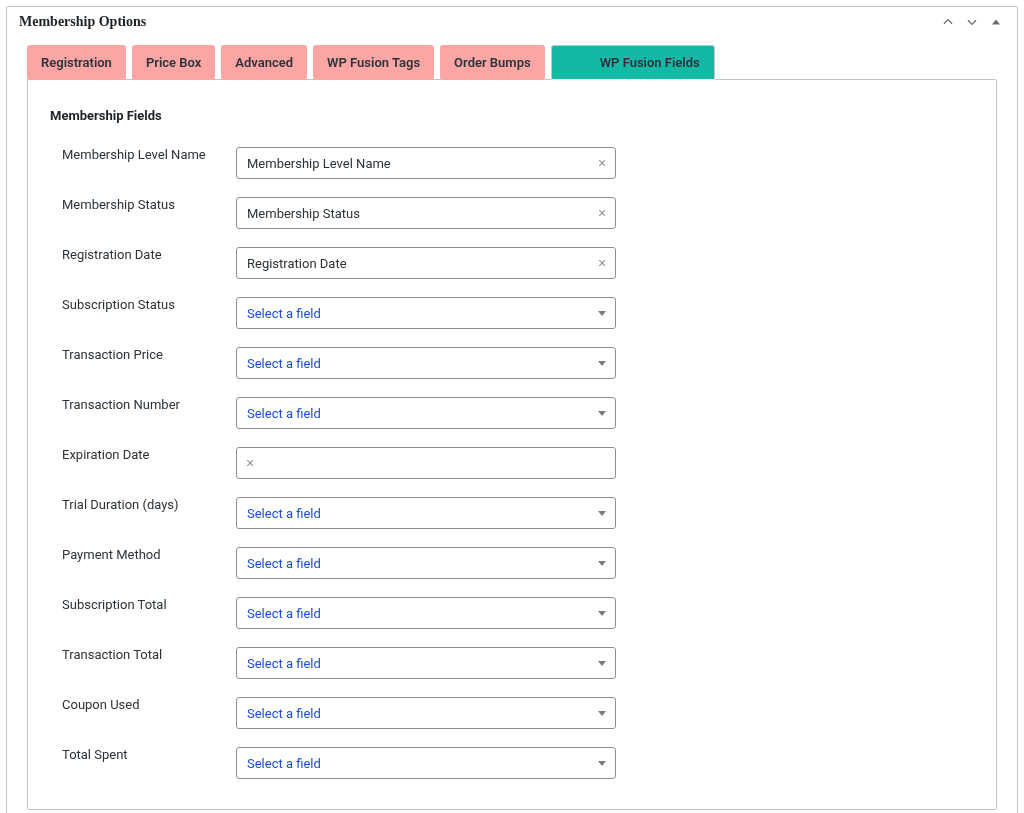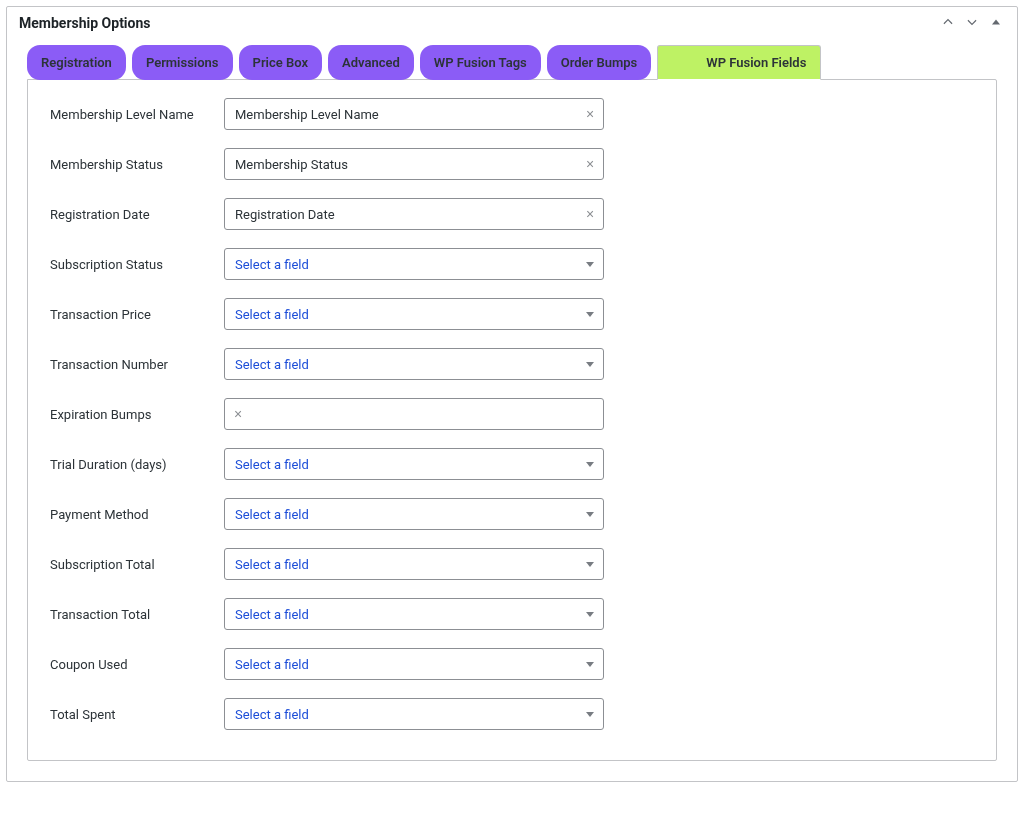--- a/index.html
+++ b/index.html
@@ -11,23 +11,24 @@
     background: #fff;
   }
   .metabox {
     border: 1px solid #c3c4c7;
     margin: 6px;
     background: #fff;
     border-radius: 2px;
   }
   .metabox-header {
     display: flex;
-    align-items: flex-end;
+    align-items: center;
     justify-content: space-between;
     padding: 6px 12px 4px 12px;
+    font-family: Liberation Serif, serif;
   }
   .metabox-title {
     font-weight: 700;
     font-size: 14px;
     color: #1d2327;
   }
   .metabox-header-actions {
     display: flex;
     align-items: center;
     gap: 6px;
@@ -42,33 +43,33 @@
   .metabox-body {
     padding: 0 20px 20px 20px;
   }
   .tabs-row {
     display: flex;
     gap: 6px;
     margin: 10px 0 0 0;
     padding-bottom: 0;
   }
   .tab {
-    background: #8b5cf6;
+    background: #fca5a5;
     color: #2c3338;
     font-weight: 600;
     padding: 10px 14px;
-    border-radius: 13px;
+    border-radius: 3px;
     cursor: pointer;
     font-size: 13px;
     line-height: 1;
     display: inline-flex;
     align-items: center;
   }
   .tab.active {
-    background: #bef264;
+    background: #14b8a6;
     border: 1px solid #c3c4c7;
     border-bottom-color: #fff;
     border-radius: 3px 3px 0 0;
     position: relative;
     z-index: 2;
     padding-left: 48px;
   }
   .tab-panel {
     border: 1px solid #c3c4c7;
     background: #fff;
@@ -76,22 +77,23 @@
     padding: 18px 22px 24px 22px;
     border-radius: 0 2px 2px 2px;
   }
   .section-title {
     font-weight: 700;
     font-size: 13px;
     margin: 10px 0 24px 0;
   }
   .field-row {
     display: flex;
-    align-items: center;
+    align-items: flex-start;
     margin-bottom: 18px;
+    margin-left: 12px;
   }
   .field-label {
     width: 174px;
     flex: 0 0 174px;
     font-size: 13px;
     color: #2c3338;
   }
   .select-box {
     width: 380px;
     height: 32px;
@@ -157,29 +159,29 @@
             <polygon points="4 17 20 17 12 7" fill="#646970" stroke="none"></polygon>
           </svg>
       </span>
     </div>
   </div>
 
   <div class="metabox-body">
 
     <div class="tabs-row">
       <div class="tab">Registration</div>
-      <div class="tab">Permissions</div>
       <div class="tab">Price Box</div>
       <div class="tab">Advanced</div>
       <div class="tab">WP Fusion Tags</div>
       <div class="tab">Order Bumps</div>
       <div class="tab active">WP Fusion Fields</div>
     </div>
 
     <div class="tab-panel">
+      <div class="section-title">Membership Fields</div>
 
       <div class="field-row">
         <div class="field-label">Membership Level Name</div>
         <div class="select-box">
           <span class="select-text">Membership Level Name</span>
           <span class="select-action clear">
               <span class="clear-x">×</span>
             </span>
         </div>
       </div>
@@ -228,21 +230,21 @@
         <div class="field-label">Transaction Number</div>
         <div class="select-box">
           <span class="select-text placeholder">Select a field</span>
           <span class="select-action">
               <span class="caret-down"></span>
             </span>
         </div>
       </div>
 
       <div class="field-row">
-        <div class="field-label">Expiration Bumps</div>
+        <div class="field-label">Expiration Date</div>
         <div class="select-box">
           <span class="select-action clear">
               <span class="clear-x">×</span>
             </span>
         </div>
       </div>
 
       <div class="field-row">
         <div class="field-label">Trial Duration (days)</div>
         <div class="select-box">

